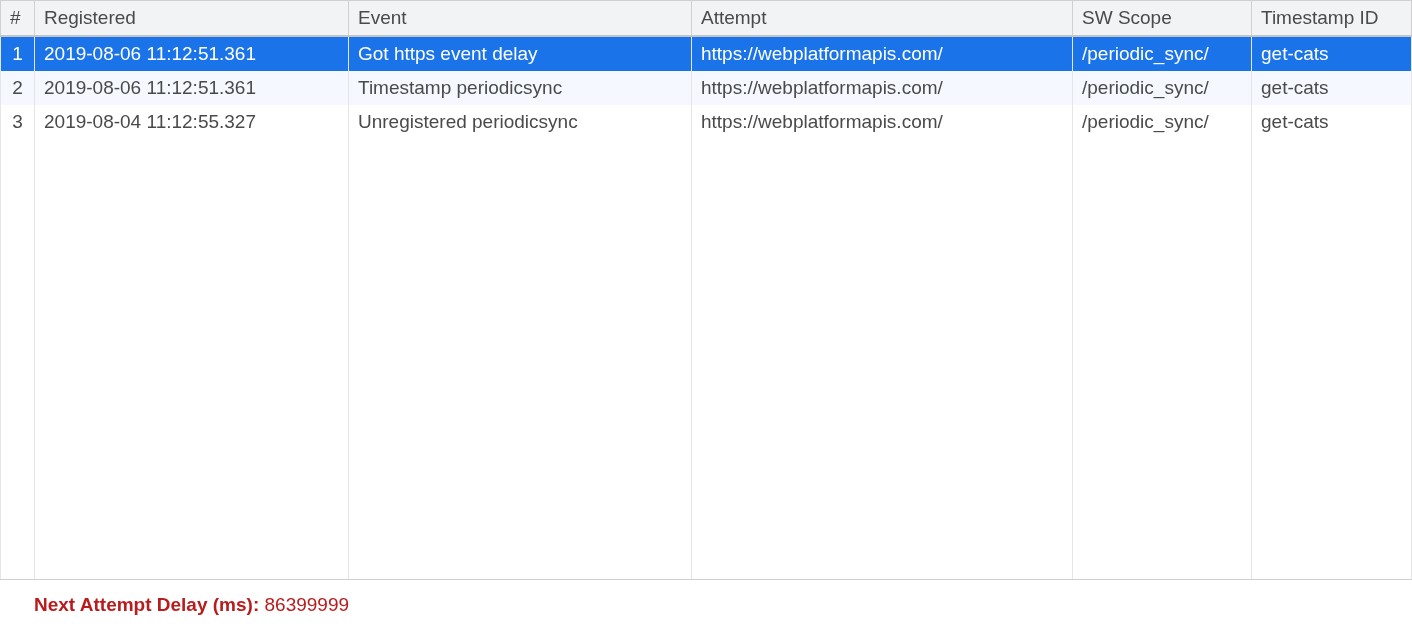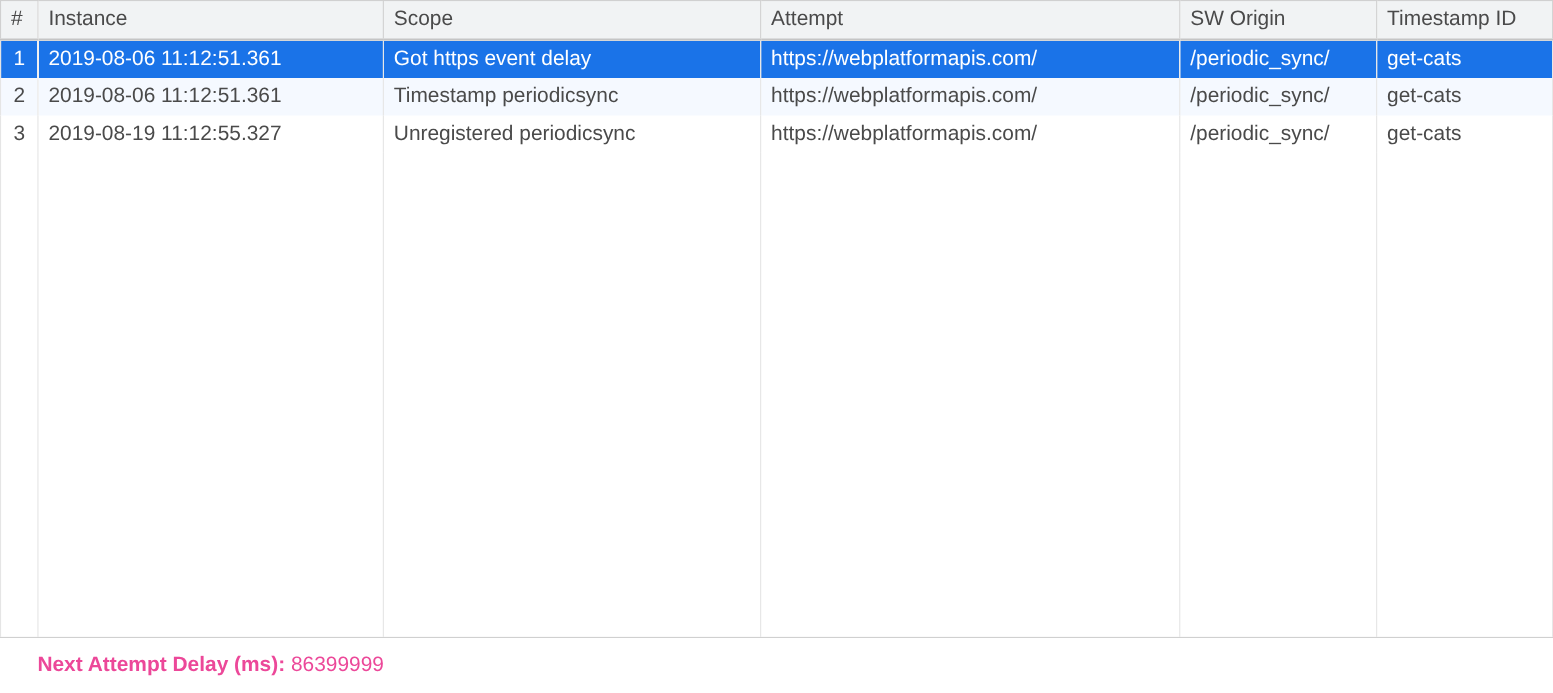--- a/index.html
+++ b/index.html
@@ -68,21 +68,21 @@
       background: #f5f9ff;
     }
     tbody tr.filler td {
       border-right: 1px solid #e5e5e5;
     }
     tbody tr.filler {
       height: 100%;
     }
     .status-bar {
       padding: 14px 10px 14px 34px;
-      color: #ec4899;
+      color: #b91c1c;
       font-size: 19px;
     }
     .status-bar b {
       font-weight: 700;
     }
   </style>
 </head>
 <body>
 
 <div class="table-container">
@@ -91,24 +91,24 @@
       <col class="col-num">
       <col class="col-ts">
       <col class="col-event">
       <col class="col-origin">
       <col class="col-scope">
       <col class="col-iid">
     </colgroup>
     <thead>
       <tr>
         <th>#</th>
-        <th>Instance</th>
-        <th>Scope</th>
+        <th>Registered</th>
+        <th>Event</th>
         <th>Attempt</th>
-        <th>SW Origin</th>
+        <th>SW Scope</th>
         <th>Timestamp ID</th>
       </tr>
     </thead>
     <tbody id="tbody">
     <tr class="selected">
           <td>1</td>
           <td>2019-08-06 11:12:51.361</td>
           <td>Got https event delay</td>
           <td>https://webplatformapis.com/</td>
           <td>/periodic_sync/</td>
@@ -117,21 +117,21 @@
         <tr class="even">
           <td>2</td>
           <td>2019-08-06 11:12:51.361</td>
           <td>Timestamp periodicsync</td>
           <td>https://webplatformapis.com/</td>
           <td>/periodic_sync/</td>
           <td>get-cats</td>
         </tr>
         <tr>
           <td>3</td>
-          <td>2019-08-19 11:12:55.327</td>
+          <td>2019-08-04 11:12:55.327</td>
           <td>Unregistered periodicsync</td>
           <td>https://webplatformapis.com/</td>
           <td>/periodic_sync/</td>
           <td>get-cats</td>
         </tr>
         <tr class="filler">
           <td></td>
           <td></td>
           <td></td>
           <td></td>

